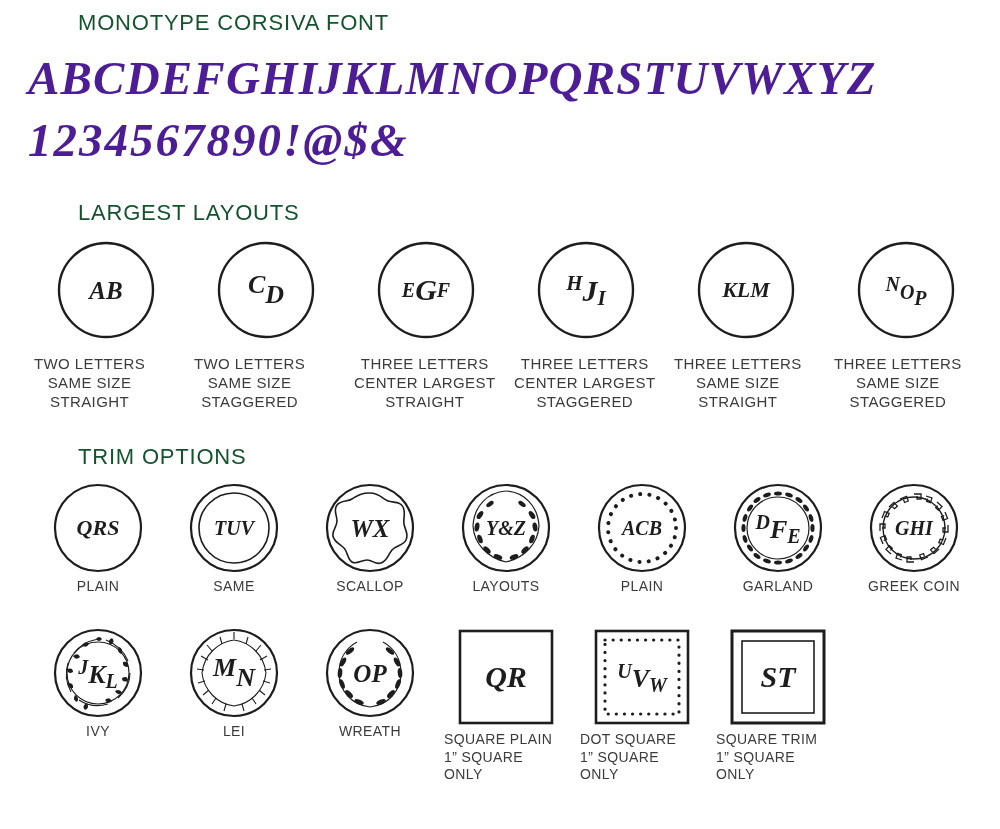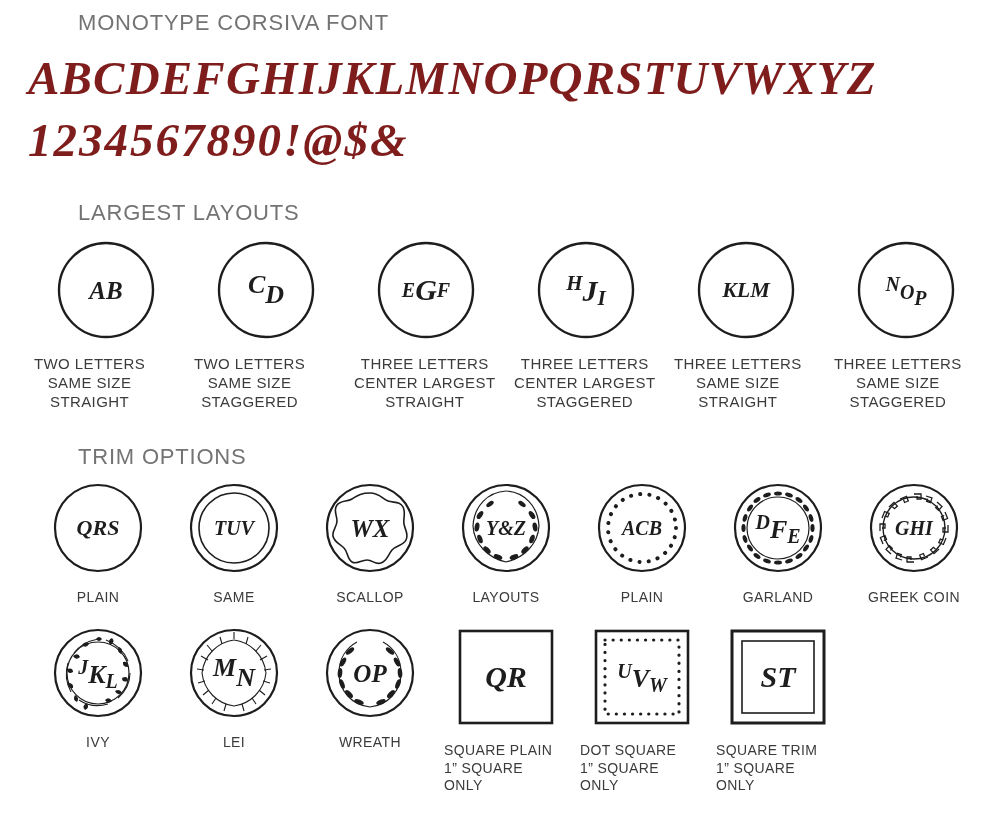--- a/index.html
+++ b/index.html
@@ -20,21 +20,21 @@
     position: relative;
     width: 1000px;
     height: 829px;
     box-sizing: border-box;
   }
 
   
   .section-title {
     font-size: 22px;
     letter-spacing: 0.8px;
-    color: #737373;
+    color: #14532d;
     font-weight: 400;
   }
   #font-title {
     position: absolute;
     left: 78px;
     top: 10px;
   }
   #layouts-title {
     position: absolute;
     left: 78px;
@@ -45,21 +45,21 @@
     left: 78px;
     top: 444px;
   }
 
   
   .alpha-block {
     position: absolute;
     left: 28px;
     top: 52px;
     width: 944px;
-    color: #7f1d1d;
+    color: #4c1d95;
     font-family: "Liberation Serif", serif;
     font-style: italic;
     font-weight: 700;
   }
   .alpha-line {
     font-size: 47px;
     letter-spacing: 1.2px;
     line-height: 52px;
     white-space: nowrap;
   }
@@ -98,21 +98,21 @@
   #layout-row .item { width: 160px; }
   #trim-row-1 .item, #trim-row-2 .item { width: 136px; }
 
   .badge-wrap {
     width: 100%;
     display: flex;
     justify-content: center;
   }
 
   .caption {
-    margin-top: 15px;
+    margin-top: 4px;
     font-size: 14.5px;
     line-height: 17.5px;
     letter-spacing: 0.4px;
     color: #3b3b3b;
     white-space: pre-line;
   }
   #layout-row .caption {
     margin-top: 14px;
     padding-left: 8px;
     font-size: 15px;

